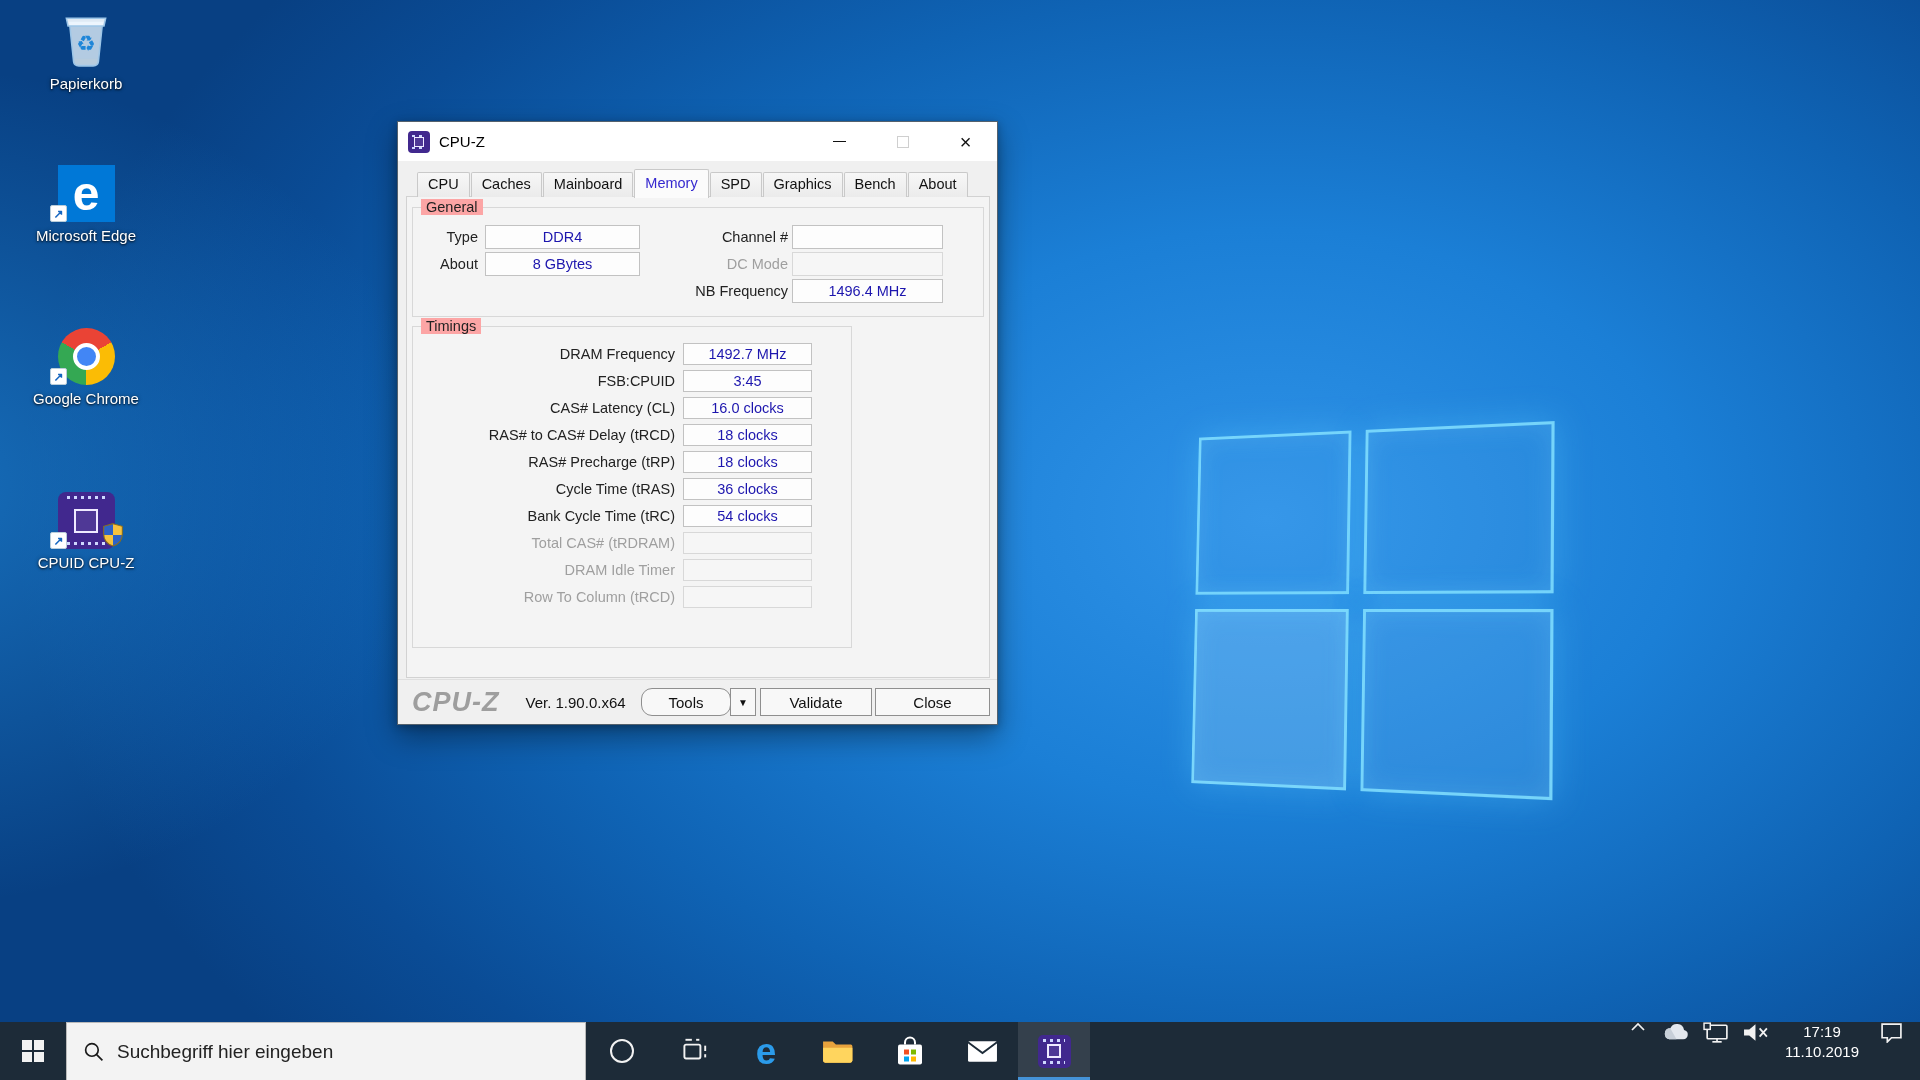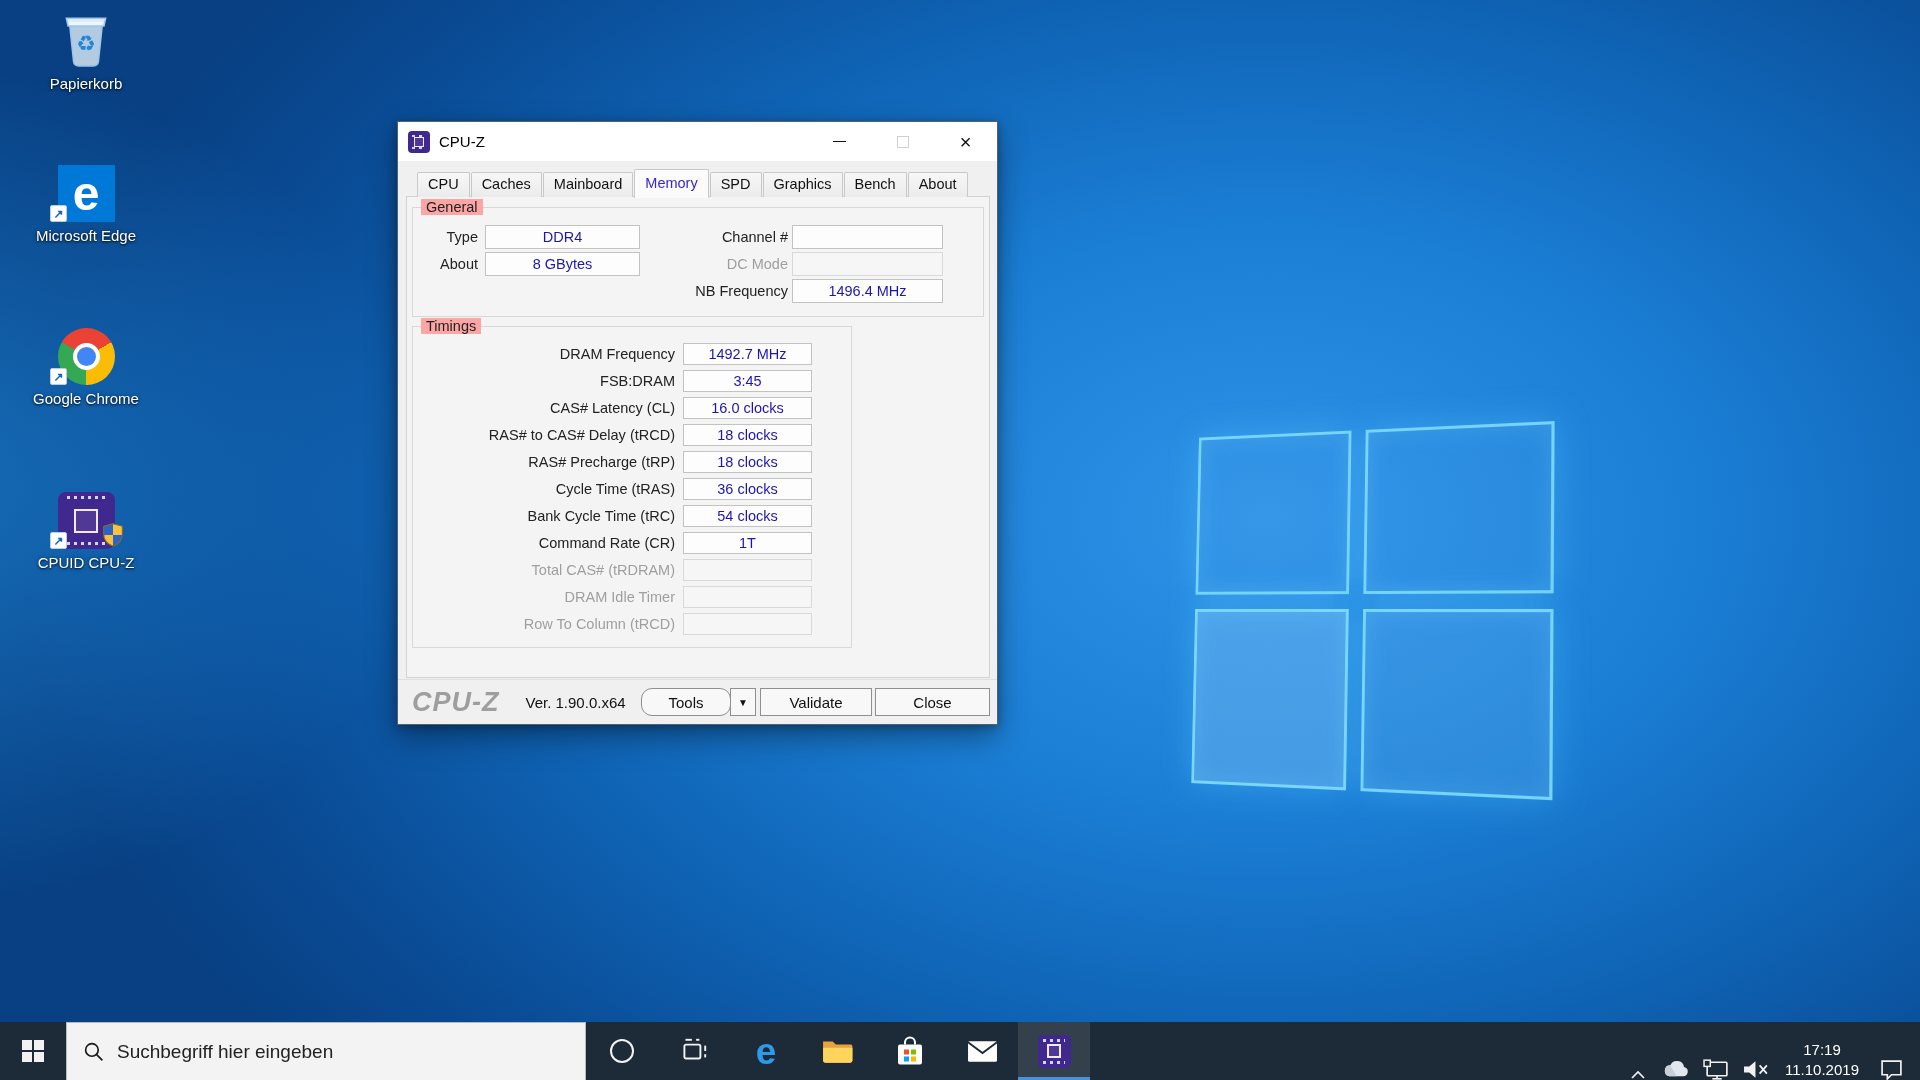--- a/index.html
+++ b/index.html
@@ -108,21 +108,21 @@
   .win-flag span{ background:#f2f2f2; }
   .searchbox{ width:520px; background:#f3f3f3; border:1px solid #b9b9b9; border-bottom:none;
     display:flex; align-items:center; padding-left:16px; gap:13px; }
   .searchbox input{ flex:1; border:none; outline:none; background:transparent; font-size:19px; color:#1f1f1f;
     font-family:"Liberation Sans",sans-serif; }
   .searchbox input::placeholder{ color:#222; opacity:1; }
   .tb-btn{ width:72px; display:flex; align-items:center; justify-content:center; }
   .tb-btn.active{ background:rgba(255,255,255,.10); box-shadow:inset 0 -3px 0 #4593d8; }
   .cortana-ring{ width:24px; height:24px; border:2px solid #f2f2f2; border-radius:50%; }
   .tb-edge{ color:#2b9bea; font-size:37px; font-weight:bold; line-height:1; }
-  .tray{ margin-left:auto; display:flex; align-items:flex-end; }
+  .tray{ margin-left:auto; display:flex; align-items:flex-start; }
   .tray-btn{ width:40px; display:flex; align-items:center; justify-content:center; }
   .tray-btn.narrow{ width:36px; }
   .tray-clock{ width:92px; display:flex; flex-direction:column; align-items:center; justify-content:center;
     color:#fff; font-size:15px; line-height:1.32; }
   .show-desktop{ width:6px; border-left:1px solid rgba(255,255,255,.28); }
 </style>
 </head>
 <body>
 
 <div class="desktop">
@@ -247,21 +247,21 @@
       </div>
 
       <div class="groupbox gb-timings">
         <span class="legend">Timings</span>
         <div class="t-rows">
           <div class="t-row">
             <span class="lbl">DRAM Frequency</span>
             <span class="field">1492.7 MHz</span>
           </div>
           <div class="t-row">
-            <span class="lbl">FSB:DRAM</span>
+            <span class="lbl">FSB:CPUID</span>
             <span class="field">3:45</span>
           </div>
           <div class="t-row">
             <span class="lbl">CAS# Latency (CL)</span>
             <span class="field">16.0 clocks</span>
           </div>
           <div class="t-row">
             <span class="lbl">RAS# to CAS# Delay (tRCD)</span>
             <span class="field">18 clocks</span>
           </div>
@@ -269,24 +269,20 @@
             <span class="lbl">RAS# Precharge (tRP)</span>
             <span class="field">18 clocks</span>
           </div>
           <div class="t-row">
             <span class="lbl">Cycle Time (tRAS)</span>
             <span class="field">36 clocks</span>
           </div>
           <div class="t-row">
             <span class="lbl">Bank Cycle Time (tRC)</span>
             <span class="field">54 clocks</span>
-          </div>
-          <div class="t-row">
-            <span class="lbl">Command Rate (CR)</span>
-            <span class="field">1T</span>
           </div>
           <div class="t-row disabled">
             <span class="lbl">Total CAS# (tRDRAM)</span>
             <span class="field"></span>
           </div>
           <div class="t-row disabled">
             <span class="lbl">DRAM Idle Timer</span>
             <span class="field"></span>
           </div>
           <div class="t-row disabled">

